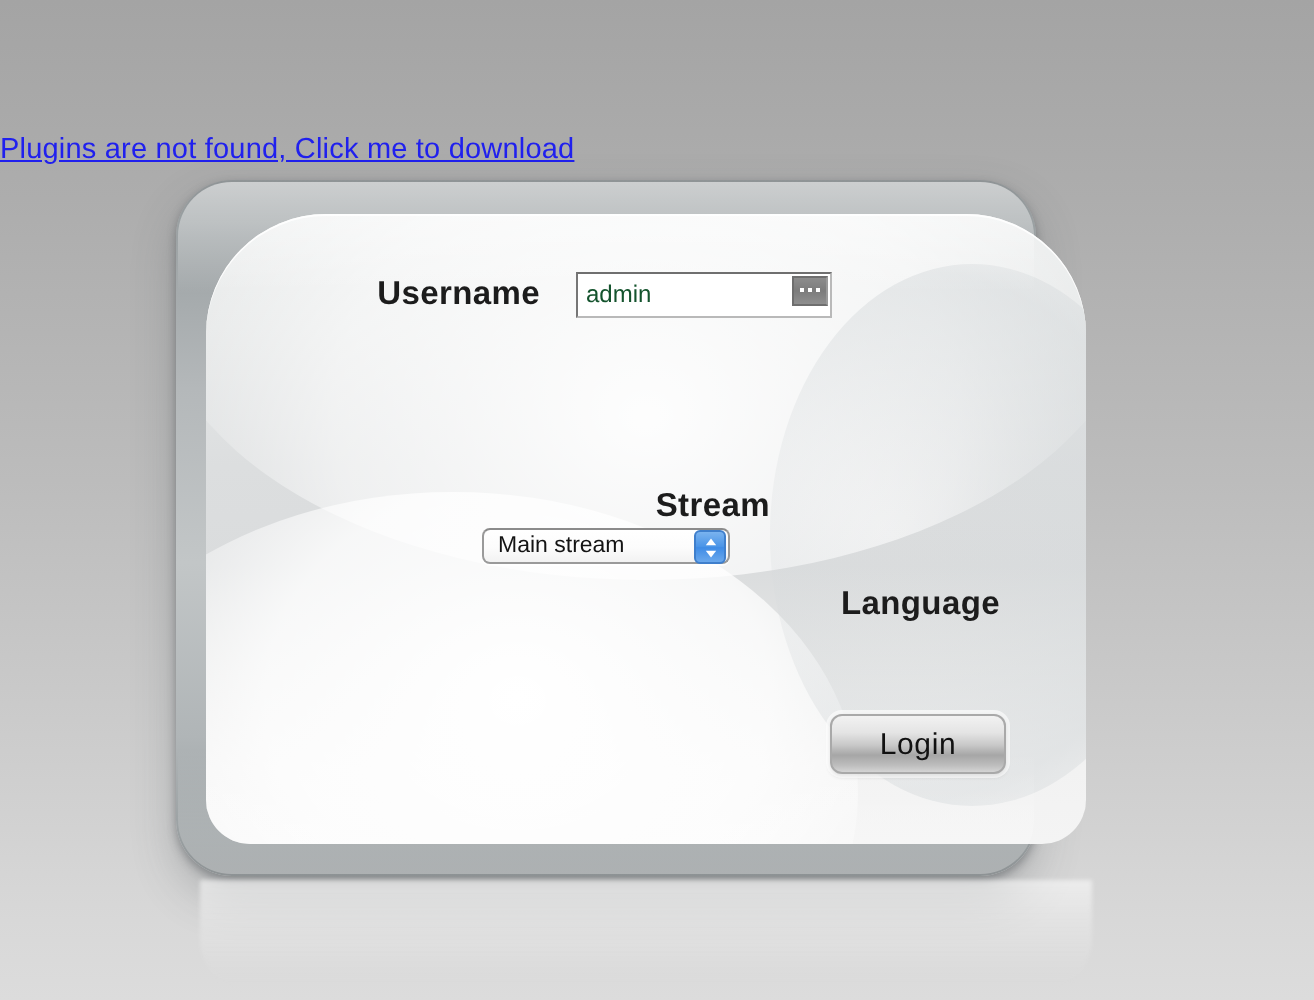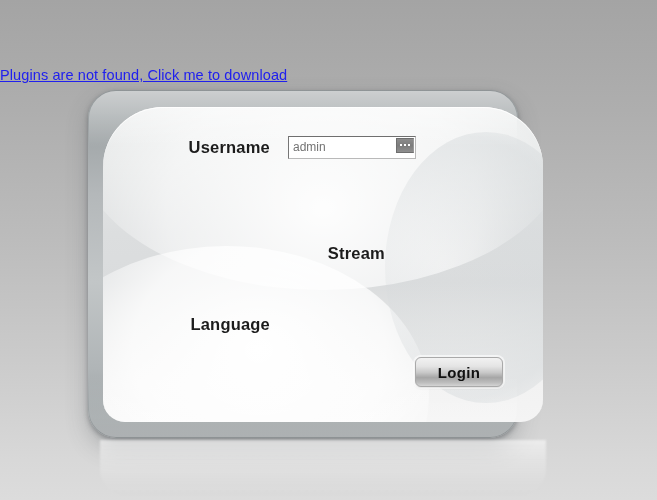--- a/index.html
+++ b/index.html
@@ -96,21 +96,21 @@
   .row {
     position: absolute;
     left: 0; width: 100%;
     height: 26px;
     display: flex;
     align-items: center;
   }
   .row-username { top: 44px; }
   .row-password { top: 99px; }
   .row-stream   { top: 154px; flex-direction: column; }
-  .row-language { top: 221px; }
+  .row-language { top: 199px; justify-content: flex-end; }
 
   .lbl {
     width: 200px;
     text-align: right;
     padding-right: 18px;
     font-size: 16.5px;
     font-weight: bold;
     color: #1c1c1c;
     letter-spacing: 0.2px;
     white-space: nowrap;
@@ -122,21 +122,21 @@
     width: 128px; height: 23px;
   }
   .tf {
     width: 100%; height: 100%;
     border: 1px solid #b9b9b9;
     border-top-color: #6f6f6f;
     border-left-color: #767676;
     background: #ffffff;
     font-family: "Liberation Sans", sans-serif;
     font-size: 12px;
-    color: #737373;
+    color: #14532d;
     padding: 0 22px 0 4px;
     outline: none;
     border-radius: 0;
   }
   .dots-btn {
     position: absolute;
     right: 2px; top: 2px;
     width: 18px; height: 15px;
     background: linear-gradient(to bottom, #8c8c8c, #7c7c7c 50%, #8e8e8e);
     border: 1px solid #6e6e6e;
@@ -194,21 +194,21 @@
   .login-btn {
     position: absolute;
     left: 327px; top: 267px;
     width: 88px; height: 30px;
     border-radius: 6px;
     border: 1px solid #a9a9a9;
     background: linear-gradient(to bottom, #f2f2f2 0%, #e4e4e4 30%, #c8c8c8 52%, #a6a6a6 70%, #bdbdbd 88%, #d4d4d4 100%);
     box-shadow: 0 0 0 2px rgba(255,255,255,0.62), 0 1px 2px rgba(90,90,90,0.45);
     font-family: "Liberation Sans", sans-serif;
     font-size: 15px;
-    font-weight: bold;
+    font-weight: normal;
     color: #111111;
     letter-spacing: 0.3px;
     cursor: pointer;
     z-index: 6;
   }
 
   
   .reflection {
     position: absolute;
     left: 100px; top: 440px;
@@ -244,20 +244,29 @@
           <i></i>
             <i></i>
             <i></i>
         </span>
       </div>
     </div>
 
 
     <div class="row row-stream">
       <div class="lbl">Stream</div>
+      <div class="sel-wrap">
+        <select class="sel"><option value="Main stream">Main stream</option><option value="Sub stream">Sub stream</option></select>
+        <span class="sel-btn">
+          <svg width="9" height="12" viewBox="0 0 9 12" aria-hidden="true">
+            <path d="M4.5 1.2 L7.1 4.6 L1.9 4.6 Z" fill="#ffffff"></path>
+            <path d="M4.5 10.8 L1.9 7.4 L7.1 7.4 Z" fill="#ffffff"></path>
+          </svg>
+        </span>
+      </div>
     </div>
 
     <div class="row row-language">
       <div class="lbl">Language</div>
     </div>
 
     <button class="login-btn">Login</button>
 
   </div>
 </div>

